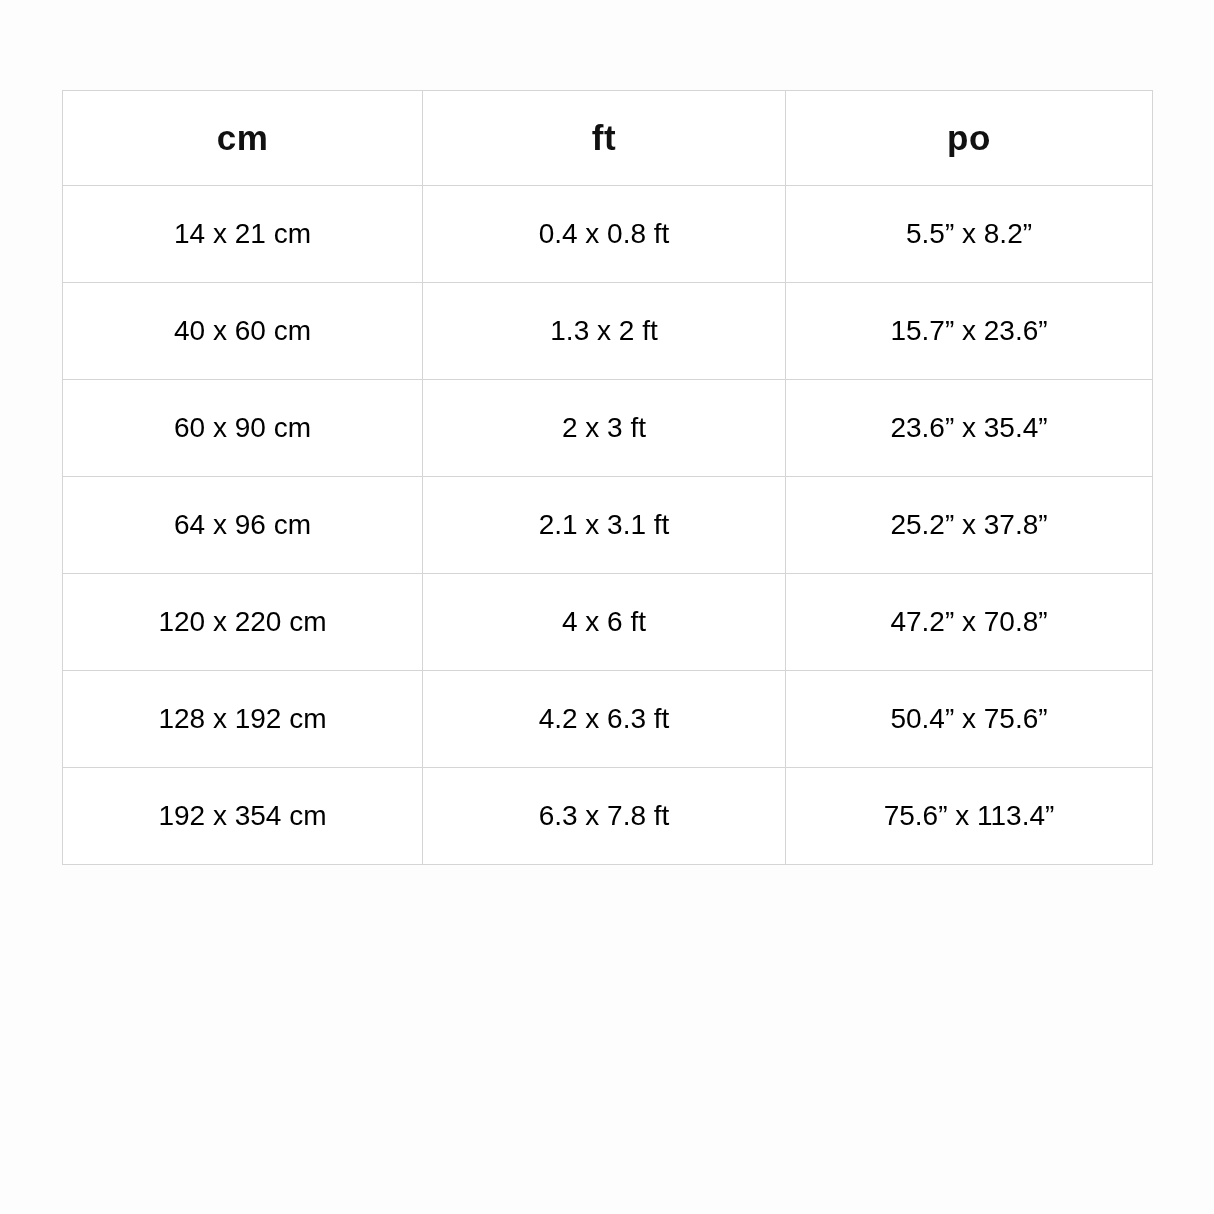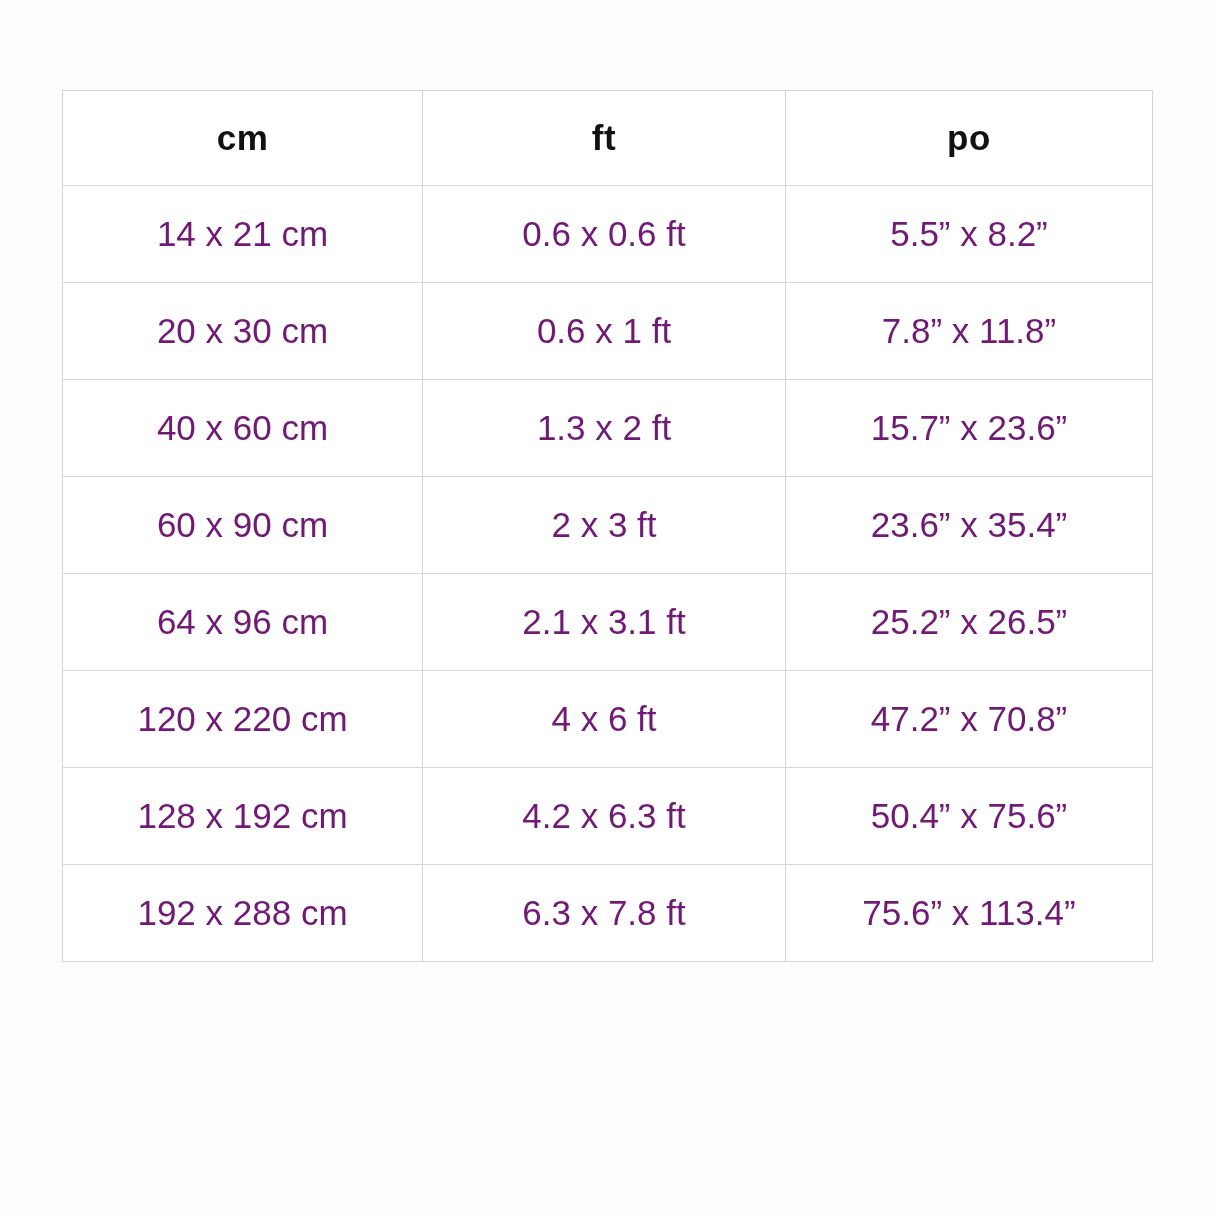--- a/index.html
+++ b/index.html
@@ -40,23 +40,23 @@
   }
   table.size-table th {
     height: 92px;
     font-size: 35px;
     font-weight: bold;
     letter-spacing: 0.5px;
     color: #111111;
   }
   table.size-table td {
     height: 94px;
-    font-size: 35px;
+    font-size: 28px;
     font-weight: 400;
-    color: #701a75;
+    color: #000000;
     white-space: nowrap;
   }
   col.col-cm { width: 360px; }
   col.col-ft { width: 363px; }
   col.col-po { width: 367px; }
 </style>
 </head>
 <body>
 
 <div class="page">
@@ -70,54 +70,49 @@
       <thead>
         <tr>
           <th>cm</th>
           <th>ft</th>
           <th>po</th>
         </tr>
       </thead>
       <tbody>
         <tr>
           <td>14 x 21 cm</td>
-          <td>0.6 x 0.6 ft</td>
+          <td>0.4 x 0.8 ft</td>
           <td>5.5” x 8.2”</td>
-        </tr>
-        <tr>
-          <td>20 x 30 cm</td>
-          <td>0.6 x 1 ft</td>
-          <td>7.8” x 11.8”</td>
         </tr>
         <tr>
           <td>40 x 60 cm</td>
           <td>1.3 x 2 ft</td>
           <td>15.7” x 23.6”</td>
         </tr>
         <tr>
           <td>60 x 90 cm</td>
           <td>2 x 3 ft</td>
           <td>23.6” x 35.4”</td>
         </tr>
         <tr>
           <td>64 x 96 cm</td>
           <td>2.1 x 3.1 ft</td>
-          <td>25.2” x 26.5”</td>
+          <td>25.2” x 37.8”</td>
         </tr>
         <tr>
           <td>120 x 220 cm</td>
           <td>4 x 6 ft</td>
           <td>47.2” x 70.8”</td>
         </tr>
         <tr>
           <td>128 x 192 cm</td>
           <td>4.2 x 6.3 ft</td>
           <td>50.4” x 75.6”</td>
         </tr>
         <tr>
-          <td>192 x 288 cm</td>
+          <td>192 x 354 cm</td>
           <td>6.3 x 7.8 ft</td>
           <td>75.6” x 113.4”</td>
         </tr>
       </tbody>
     </table>
   </div>
 </div>
 
 </body></html>

